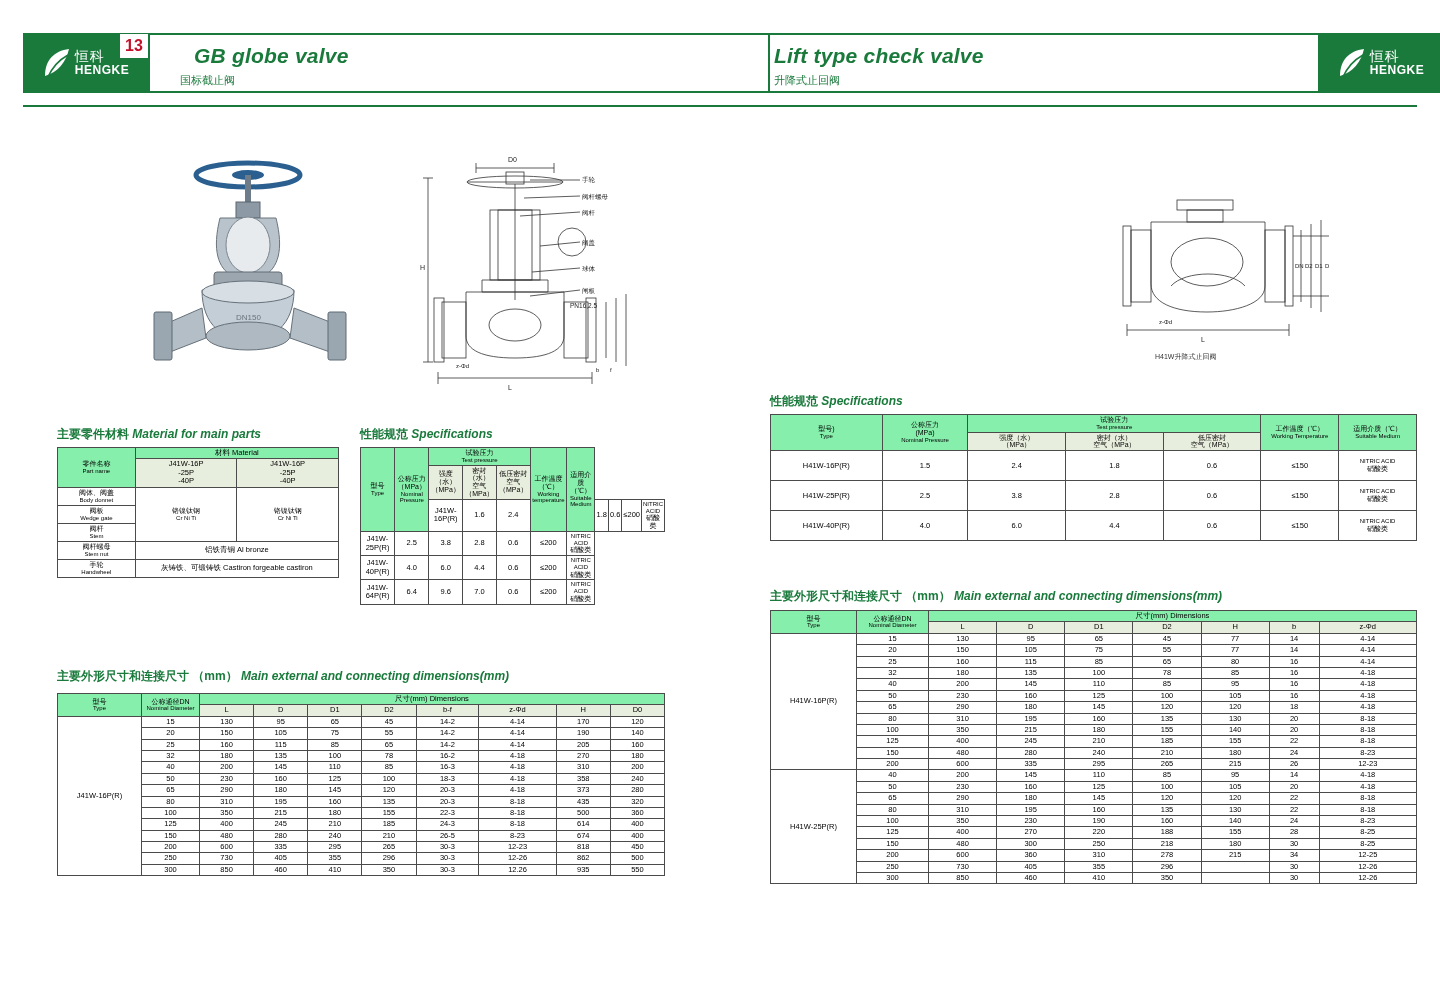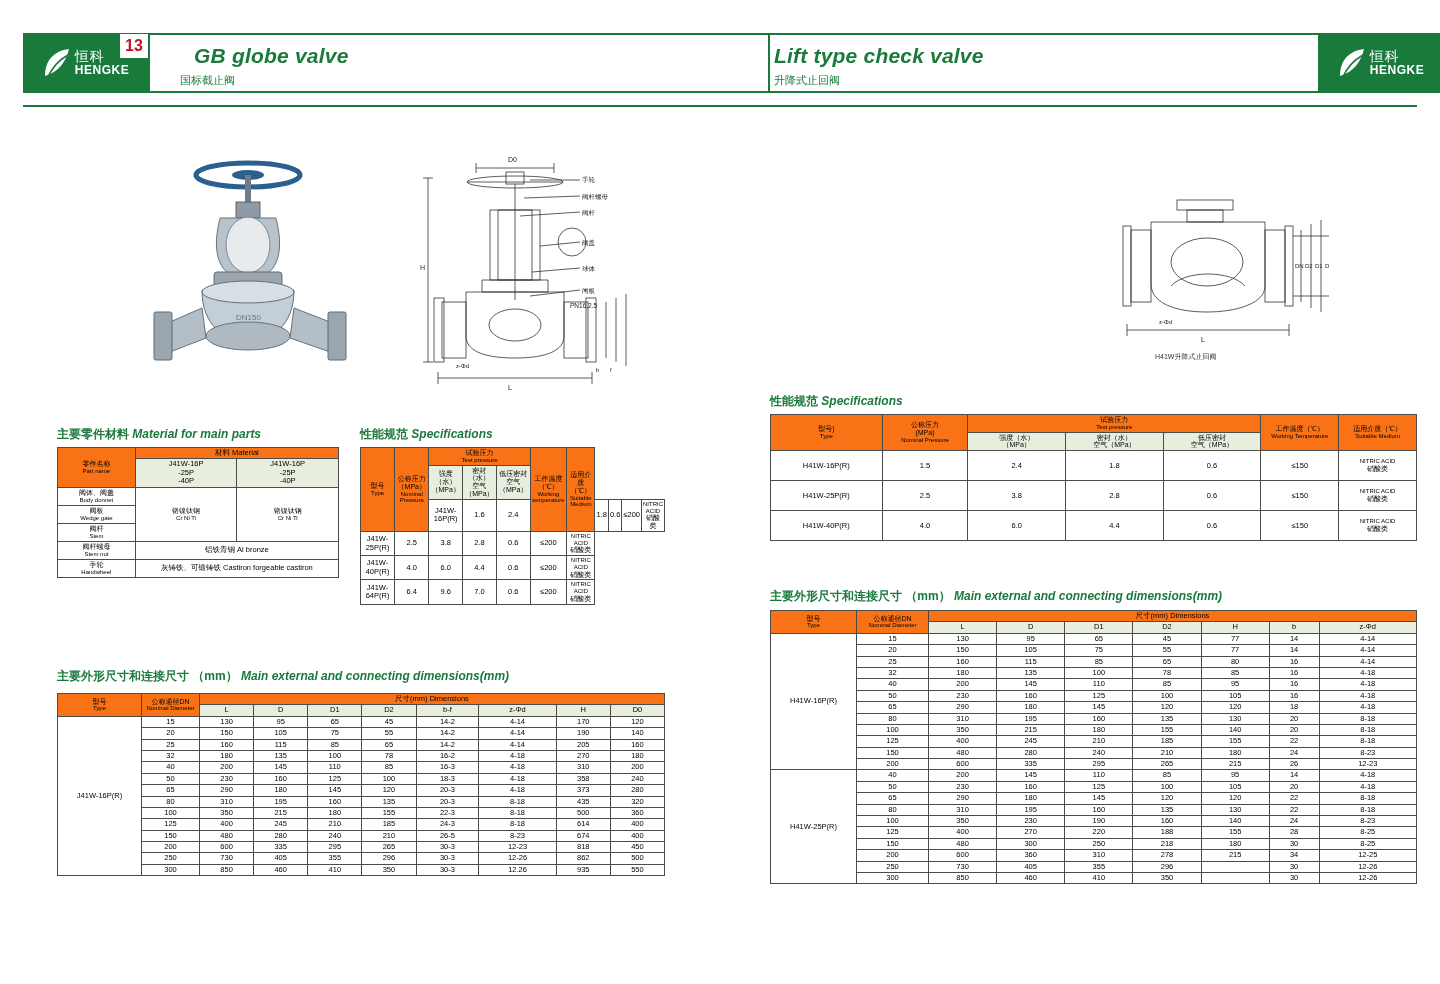--- a/index.html
+++ b/index.html
@@ -68,21 +68,21 @@
   }
   table.dt th, table.dt td {
     border:0.7px solid #4b4b4b;
     text-align:center;
     vertical-align:middle;
     padding:1px 1px;
     line-height:1.12;
     font-weight:normal;
   }
   table.dt th { background:#e8eedd; }
-  table.dt th.hdr-dark { background:#f97316; }
+  table.dt th.hdr-dark { background:#86efac; }
   .cn-sm { font-size:7px; display:block; }
   .en-sm { font-size:6px; display:block; }
   td.rowlab { background:#ffffff; }
 
   
   .fig { position:absolute; }
   .fig svg { display:block; }
   .fig-label { position:absolute; font-size:6.5px; color:#222; white-space:nowrap; }
 
   .photo-cap { position:absolute; font-size:7px; color:#333; }

